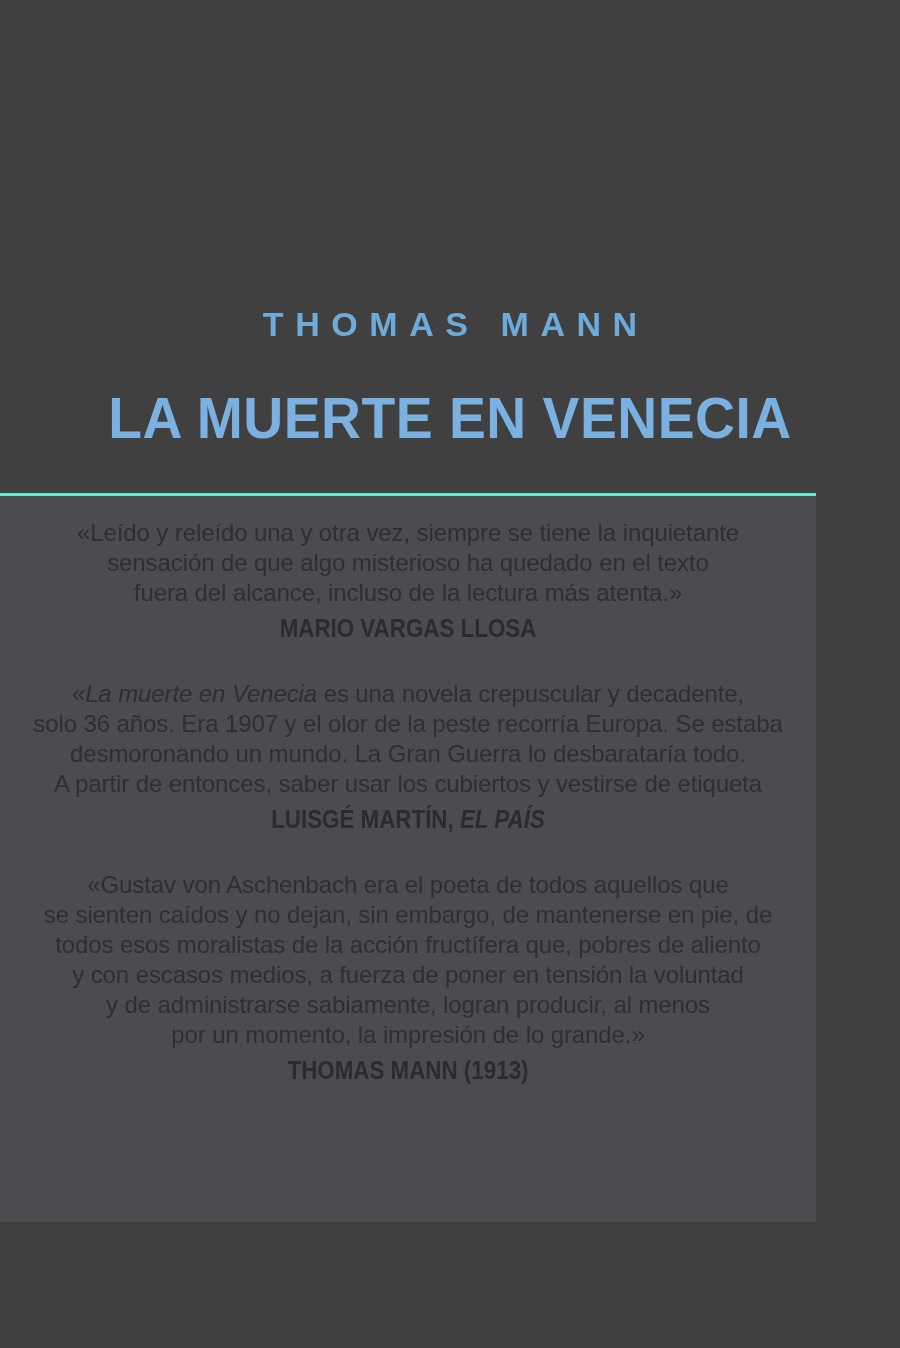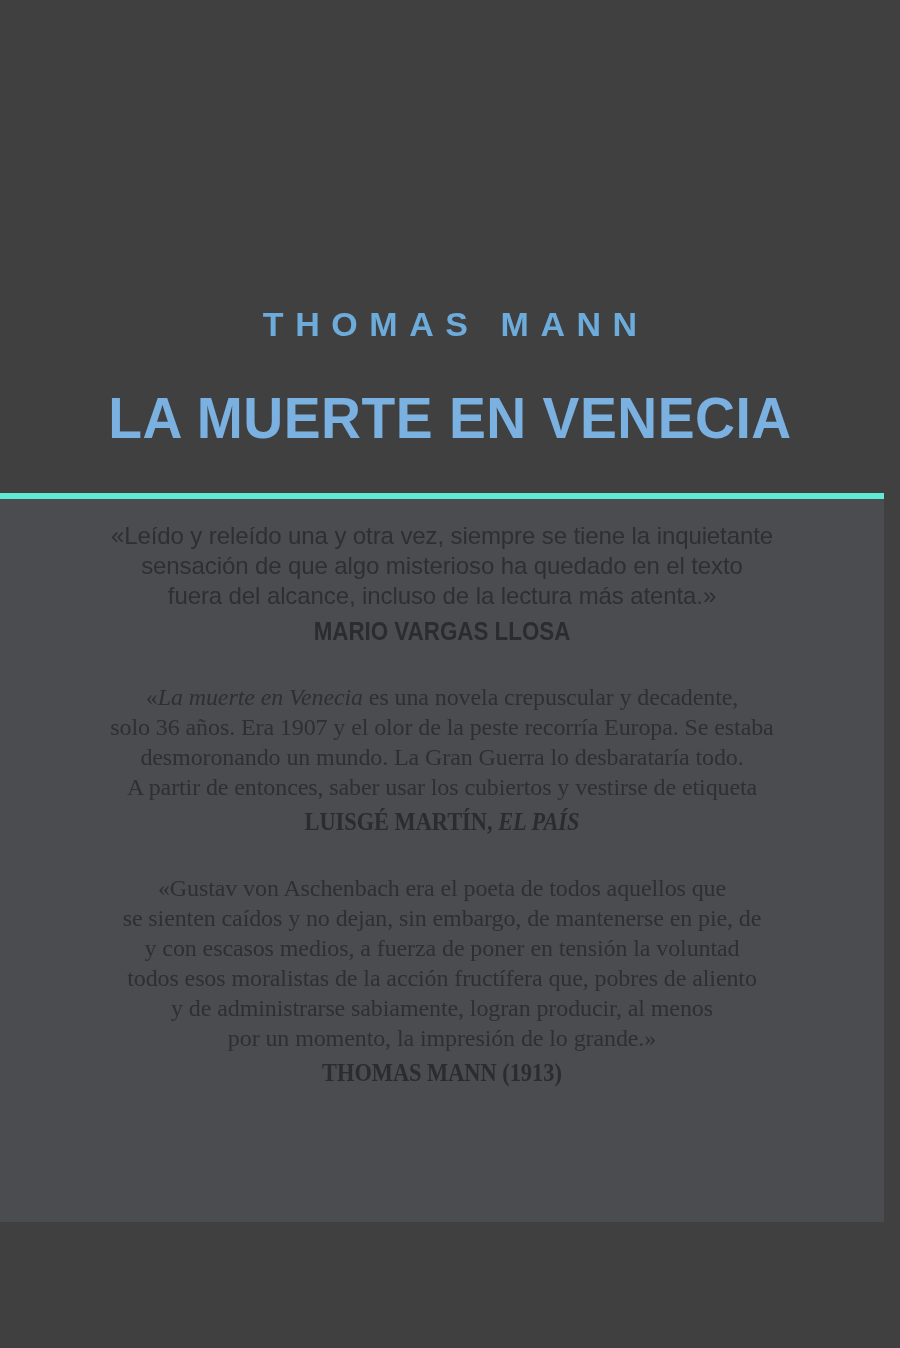--- a/index.html
+++ b/index.html
@@ -37,30 +37,30 @@
     font-weight: 700;
     letter-spacing: 0.5px;
     color: #7ab1e0;
     transform: scaleX(0.97);
     transform-origin: center top;
   }
   .quotes-panel {
     position: absolute;
     top: 493px;
     left: 0;
-    width: 884px;
+    width: 816px;
     height: 729px;
     background: #4b4c50;
-    border-top: 6px solid #5eead4;
+    border-top: 3px solid #5eead4;
     box-sizing: border-box;
     padding-top: 22px;
     color: #2e2f34;
   }
   .quote { text-align: center; }
-  .quote + .quote { margin-top: 36px; font-family: Liberation Serif, serif; }
+  .quote + .quote { margin-top: 36px; }
   .quote-line {
     font-size: 24px;
     line-height: 30px;
     letter-spacing: -0.1px;
     white-space: nowrap;
   }
   .quote-line .it { font-style: italic; }
   .attribution {
     margin-top: 5px;
     font-size: 26px;
@@ -114,22 +114,22 @@
       <div class="quote">
         <div class="quote-line"><span>«</span><span class="it">La muerte en Venecia</span><span> es una novela crepuscular y decadente,</span></div>
         <div class="quote-line"><span>solo 36 años. Era 1907 y el olor de la peste recorría Europa. Se estaba</span></div>
         <div class="quote-line"><span>desmoronando un mundo. La Gran Guerra lo desbarataría todo.</span></div>
         <div class="quote-line"><span>A partir de entonces, saber usar los cubiertos y vestirse de etiqueta</span></div>
         <div class="attribution"><span>LUISGÉ MARTÍN, </span><span class="it">EL PAÍS</span></div>
       </div>
       <div class="quote">
         <div class="quote-line"><span>«Gustav von Aschenbach era el poeta de todos aquellos que</span></div>
         <div class="quote-line"><span>se sienten caídos y no dejan, sin embargo, de mantenerse en pie, de</span></div>
+        <div class="quote-line"><span>todos esos moralistas de la acción fructífera que, pobres de aliento</span></div>
         <div class="quote-line"><span>y con escasos medios, a fuerza de poner en tensión la voluntad</span></div>
-        <div class="quote-line"><span>todos esos moralistas de la acción fructífera que, pobres de aliento</span></div>
         <div class="quote-line"><span>y de administrarse sabiamente, logran producir, al menos</span></div>
         <div class="quote-line"><span>por un momento, la impresión de lo grande.»</span></div>
         <div class="attribution"><span>THOMAS MANN (1913)</span></div>
       </div>
     </div>
 
 
 </div>
 
 </body></html>

